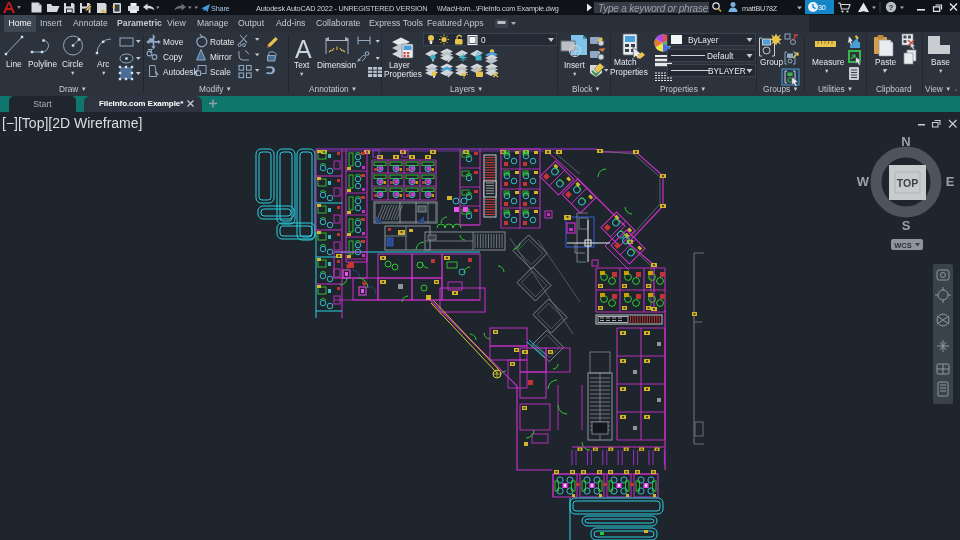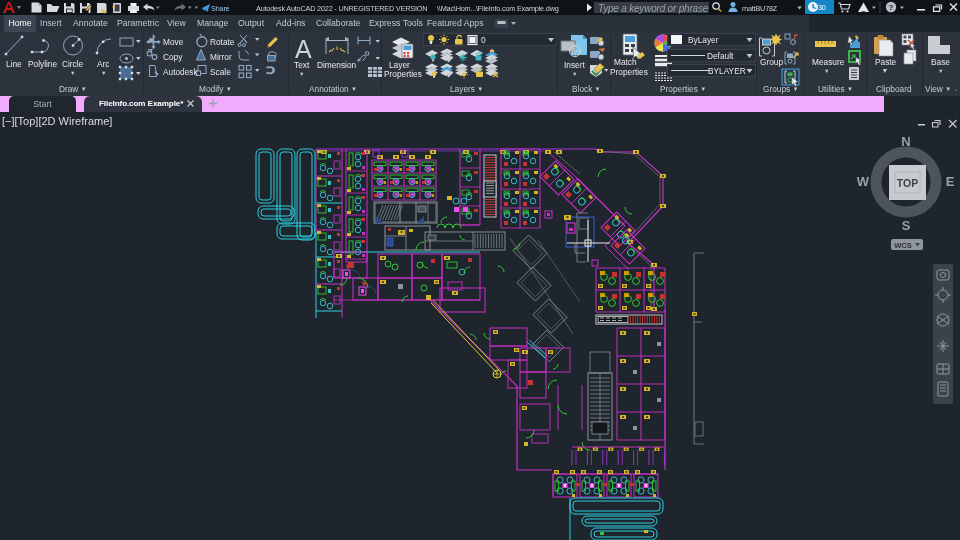--- a/index.html
+++ b/index.html
@@ -19,26 +19,26 @@
 
   
   #ribbon { position:absolute; left:0; top:32px; width:960px; height:64px; background:#2d333d; }
   .plabel { position:absolute; bottom:2px; font-size:8.3px; color:#c6cbd3; white-space:nowrap; }
   .plabel .car { font-size:6px; position:relative; top:-1px; }
   .sep { position:absolute; top:3px; bottom:3px; width:1px; background:#232830; }
   .btxt { position:absolute; font-size:8.3px; color:#e6e9ed; white-space:nowrap; }
   .car2 { color:#c6cbd3; font-size:5.5px; }
 
   
-  #filebar { position:absolute; left:0; top:96px; width:884px; height:16px; background:#f0abfc; }
+  #filebar { position:absolute; left:0; top:96px; width:960px; height:16px; background:#0f766e; }
   #filebar .ftab { position:absolute; top:0; height:16px; line-height:16px; font-size:8.8px; }
 
   
   #canvas { position:absolute; left:0; top:112px; width:960px; height:428px; background:#1f252d; }
-  #vplabel { position:absolute; left:2px; top:3px; font-size:11px; color:#dadde1; }
+  #vplabel { position:absolute; left:2px; top:3px; font-size:14px; color:#dadde1; }
 </style>
 </head>
 <body>
 <div id="app">
 
   <div id="titlebar">
     <svg class="abs" width="960" height="15" style="left:0;top:0">
 
       <path d="M3 13 L8 2 L10 2 L15 13 L12.5 13 L11.4 10 L6.6 10 L5.5 13 Z M7.3 8 L10.7 8 L9 3.8 Z" fill="#c21a1a"></path>
       <path d="M17 6 l4 0 l-2 3 z" fill="#8a9097"></path>
@@ -119,21 +119,21 @@
       <rect x="12" y="9" width="8" height="1.6" fill="#e4e7ea"></rect>
       <path d="M30.5 5 h6 v4.6 M28.5 6.8 h6.2 v4.6 h-6.2 z" stroke="#e4e7ea" stroke-width="1.2" fill="none"></path>
       <path d="M45 3.5 l7 7 M52 3.5 l-7 7" stroke="#e4e7ea" stroke-width="1.4"></path>
     </svg>
   </div>
 
   <div id="tabs">
     <div class="tab active" style="left:4px;width:32px;">Home</div>
     <div class="tab" style="left:40px;">Insert</div>
     <div class="tab" style="left:73px;">Annotate</div>
-    <div class="tab" style="left:117px;">Parametric</div>
+    <div class="tab" style="left:117px;font-weight:bold;">Parametric</div>
     <div class="tab" style="left:167px;">View</div>
     <div class="tab" style="left:197px;">Manage</div>
     <div class="tab" style="left:238px;">Output</div>
     <div class="tab" style="left:276px;">Add-ins</div>
     <div class="tab" style="left:316px;">Collaborate</div>
     <div class="tab" style="left:369px;">Express Tools</div>
     <div class="tab" style="left:427px;">Featured Apps</div>
     <svg class="abs" width="30" height="17" style="left:493px;top:0">
         <rect x="2" y="4" width="13" height="9" rx="1.5" fill="#3a414c"></rect>
         <rect x="4.5" y="6" width="8" height="3" fill="#b9bfc7"></rect>

